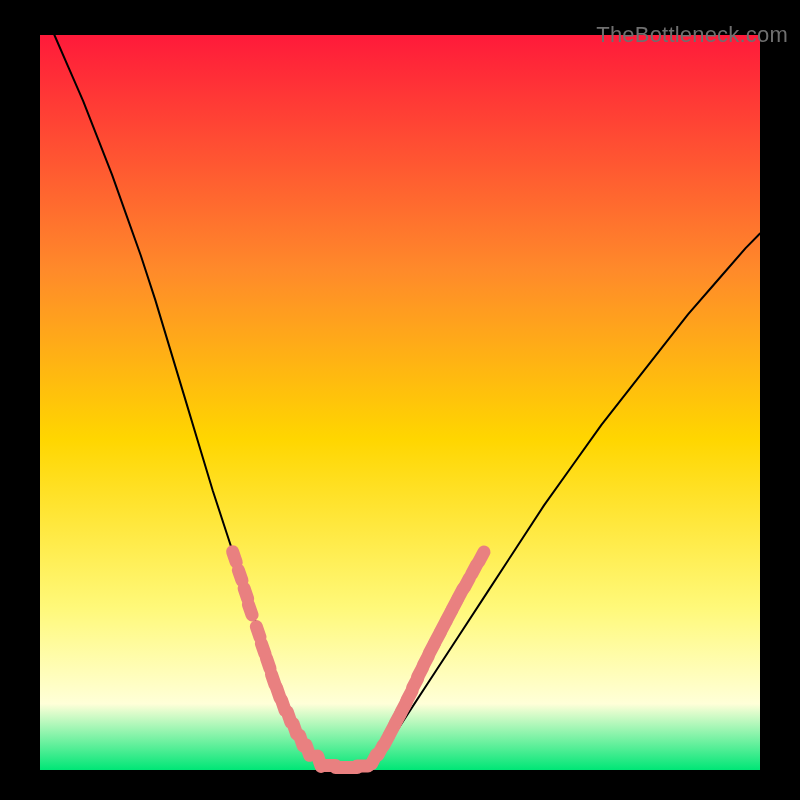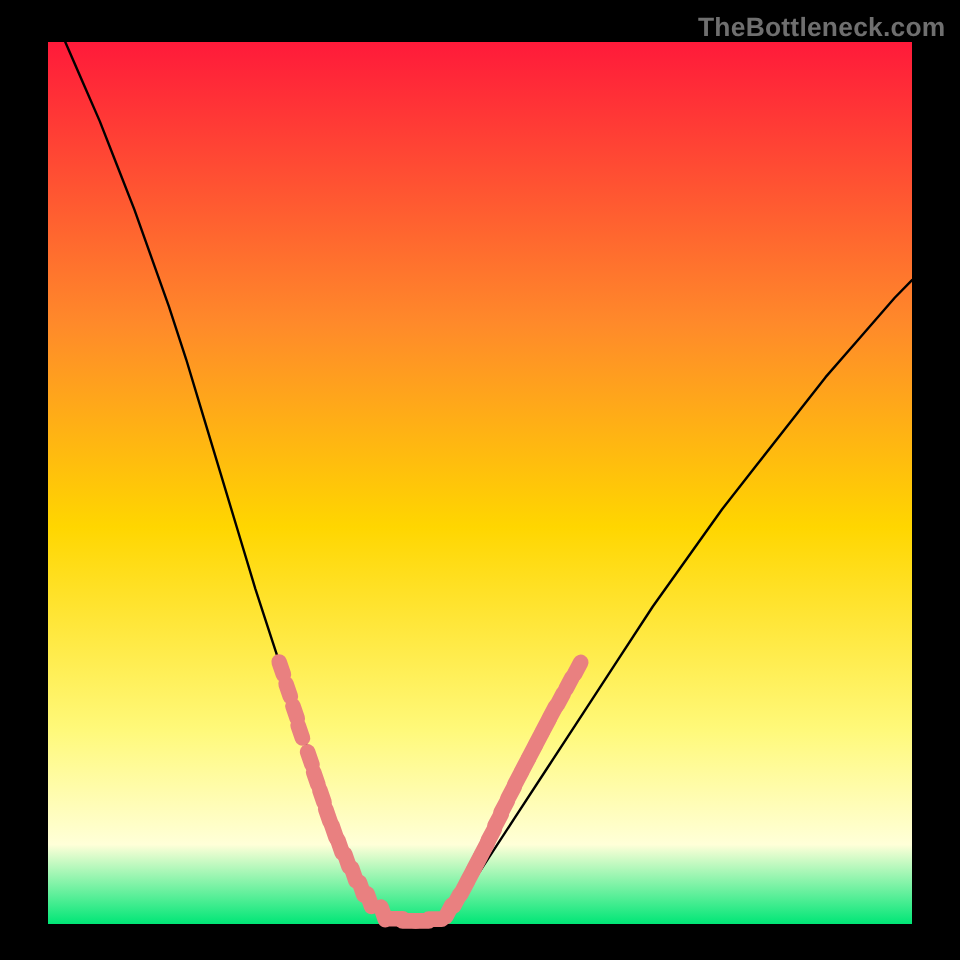--- a/index.html
+++ b/index.html
@@ -11,25 +11,25 @@
     overflow: hidden;
     font-family: Arial, Helvetica, sans-serif;
   }
   .stage {
     position: relative;
     width: 800px;
     height: 800px;
   }
   .watermark {
     position: absolute;
-    top: 10px;
+    top: 22px;
     right: 12px;
     color: #6f6f6f;
     font-size: 22px;
-    font-weight: 700;
+    font-weight: 400;
     letter-spacing: 0.2px;
     z-index: 30;
     user-select: none;
   }
   svg.plot {
     position: absolute;
     top: 0;
     left: 0;
     width: 800px;
     height: 800px;

